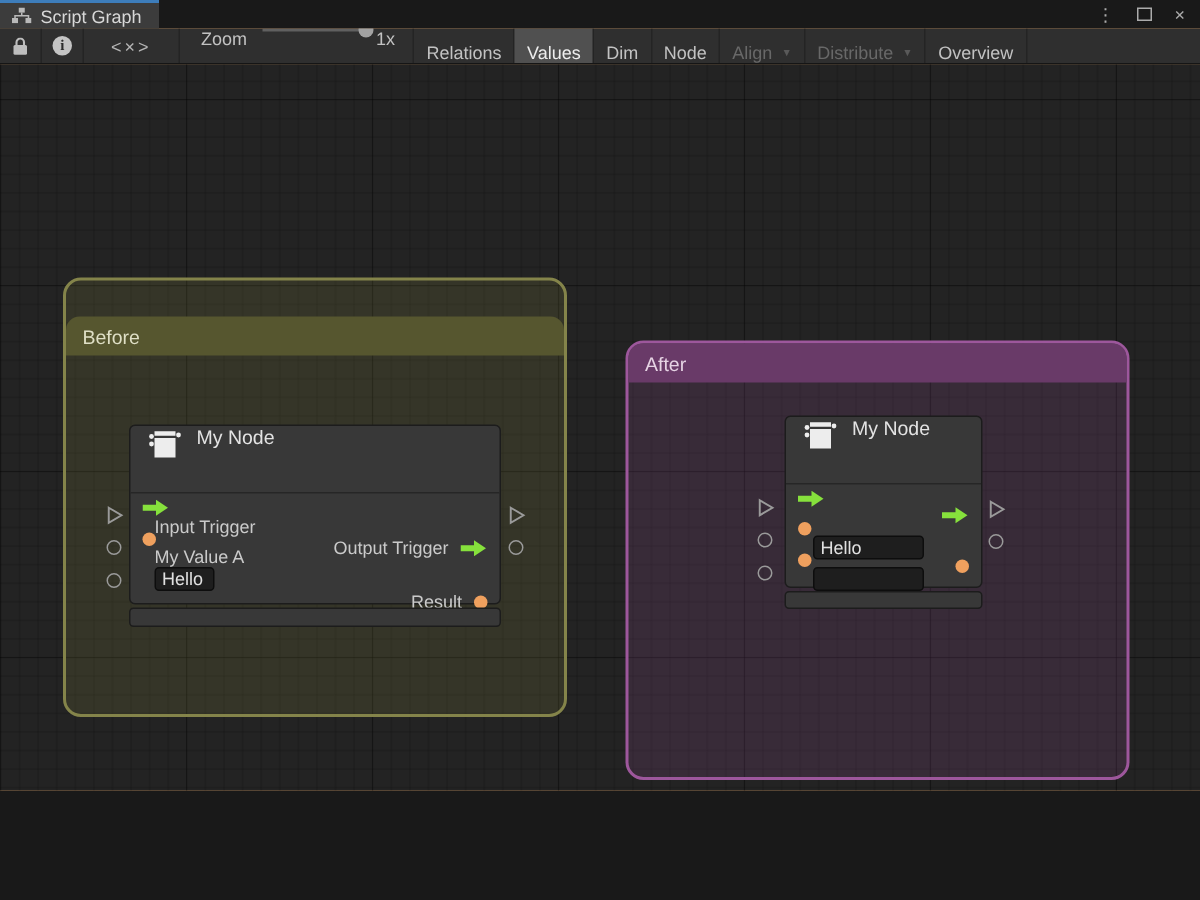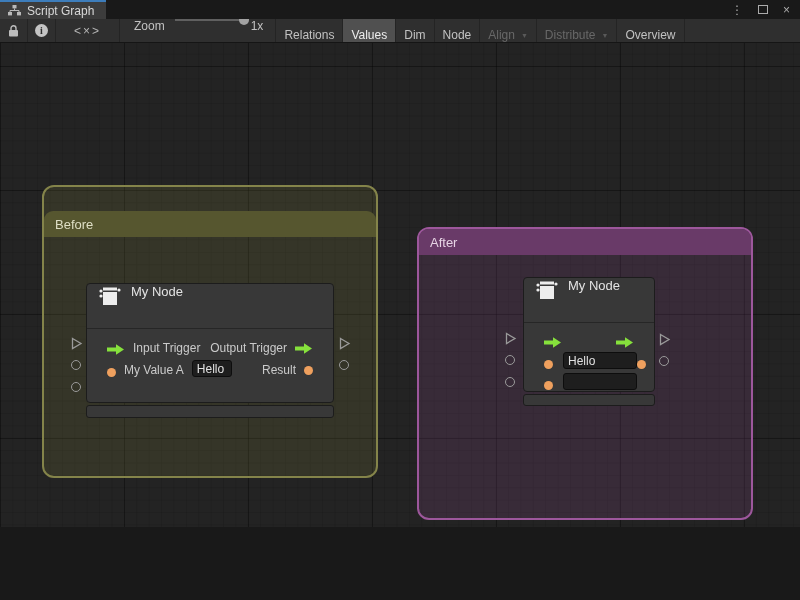--- a/index.html
+++ b/index.html
@@ -57,21 +57,21 @@
   .group.before { left:42px; top:142px; background:rgba(150,150,70,0.16); border-color:#84844a; }
   .group.before .group-header { background:#56562f; color:#dfdfc6;margin-top:24px; }
   .group.after { left:417px; top:142px; background:rgba(165,85,165,0.16); border-color:#9d579c;margin-top:42px; }
   .group.after .group-header { background:#693a68; color:#e6d3e4; }
 
   
   .node { position:absolute; background:#383838; border:1px solid #1c1c1c; border-radius:4px; }
   .node-header { height:45px; display:flex; gap:9px; padding:0 10px;
     border-bottom:1px solid #262626; font-size:13px; color:#e3e3e3; }
   .node-rows { padding-top:4px; }
-  .nrow { display:flex; align-items:flex-end; padding:0 20px; font-size:12px; color:#cacaca; }
+  .nrow { display:flex; align-items:flex-start; padding:0 8px; font-size:12px; color:#cacaca;flex-direction:column; }
   .node.before-node { left:86px; top:240px; width:248px; height:120px; }
   .before-node .nrow { height:22px; }
   .node.after-node { left:523px; top:234px; width:132px; height:115px; }
   .after-node .nrow { height:21px; }
   .node-footer { position:absolute; background:#383838; border:1px solid #1c1c1c; border-radius:3px; }
   .footer-before { left:86px; top:362px; width:248px; height:13px; }
   .footer-after  { left:523px; top:351px; width:132px; height:12px; }
 
   .vdot { width:9px; height:9px; border-radius:50%; background:#efa05e; flex:none; }
   .field { background:#1e1e1e; border:1px solid #0d0d0d; border-radius:3px; height:17px;

